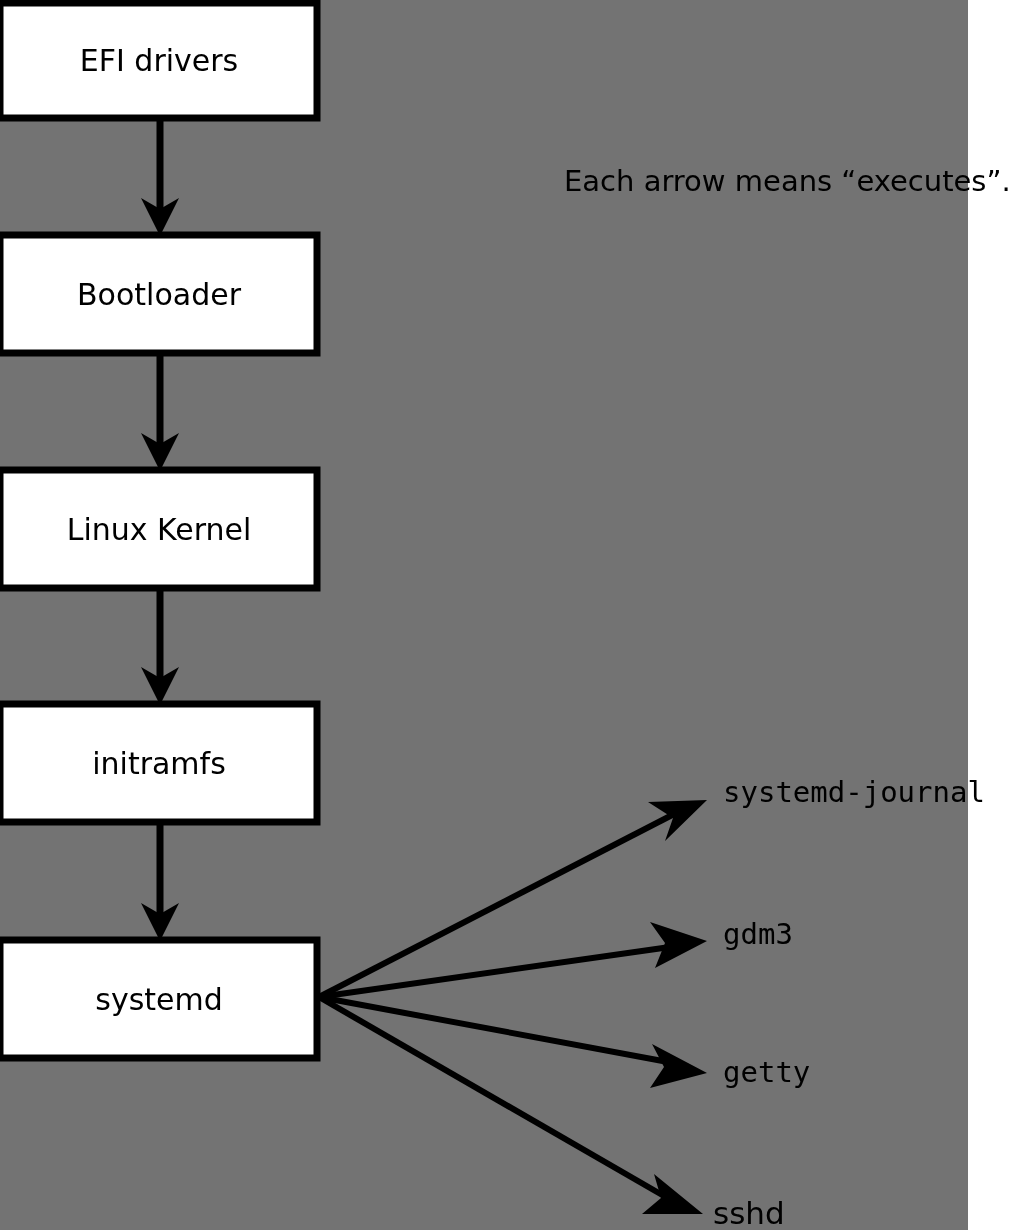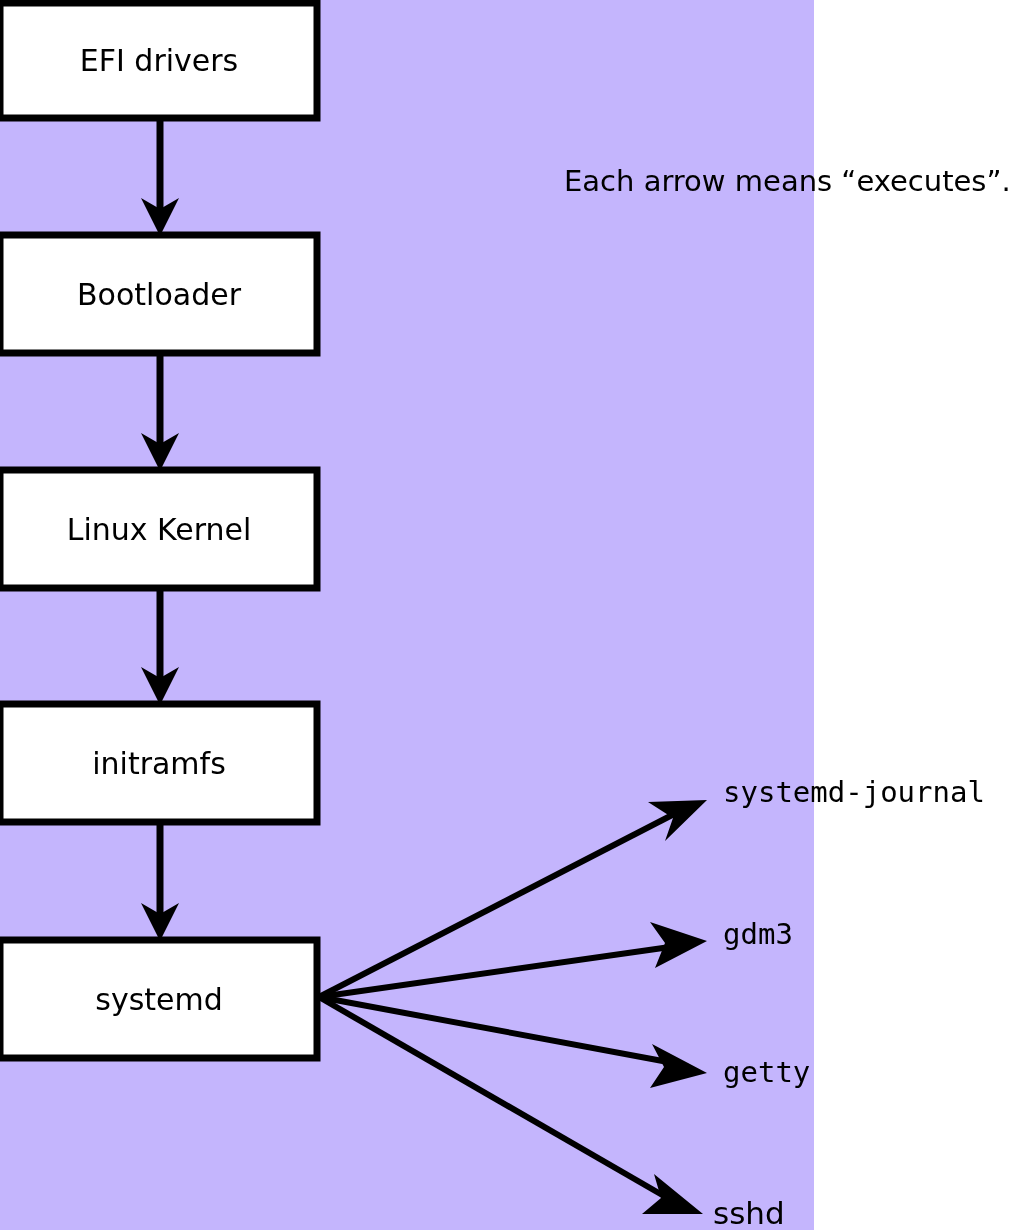--- a/index.html
+++ b/index.html
@@ -8,23 +8,23 @@
     background: #ffffff;
   }
   body {
     width: 1023px;
     height: 1230px;
     overflow: hidden;
     font-family: "DejaVu Sans", sans-serif;
   }
   #diagram-root {
     position: relative;
-    width: 814px;
+    width: 968px;
     height: 1230px;
-    background: #c4b5fd;
+    background: #737373;
   }
   svg.canvas {
     display: block;
     width: 1023px;
     height: 1230px;
   }
   .node-box {
     fill: #ffffff;
     stroke: #000000;
     stroke-width: 7;

